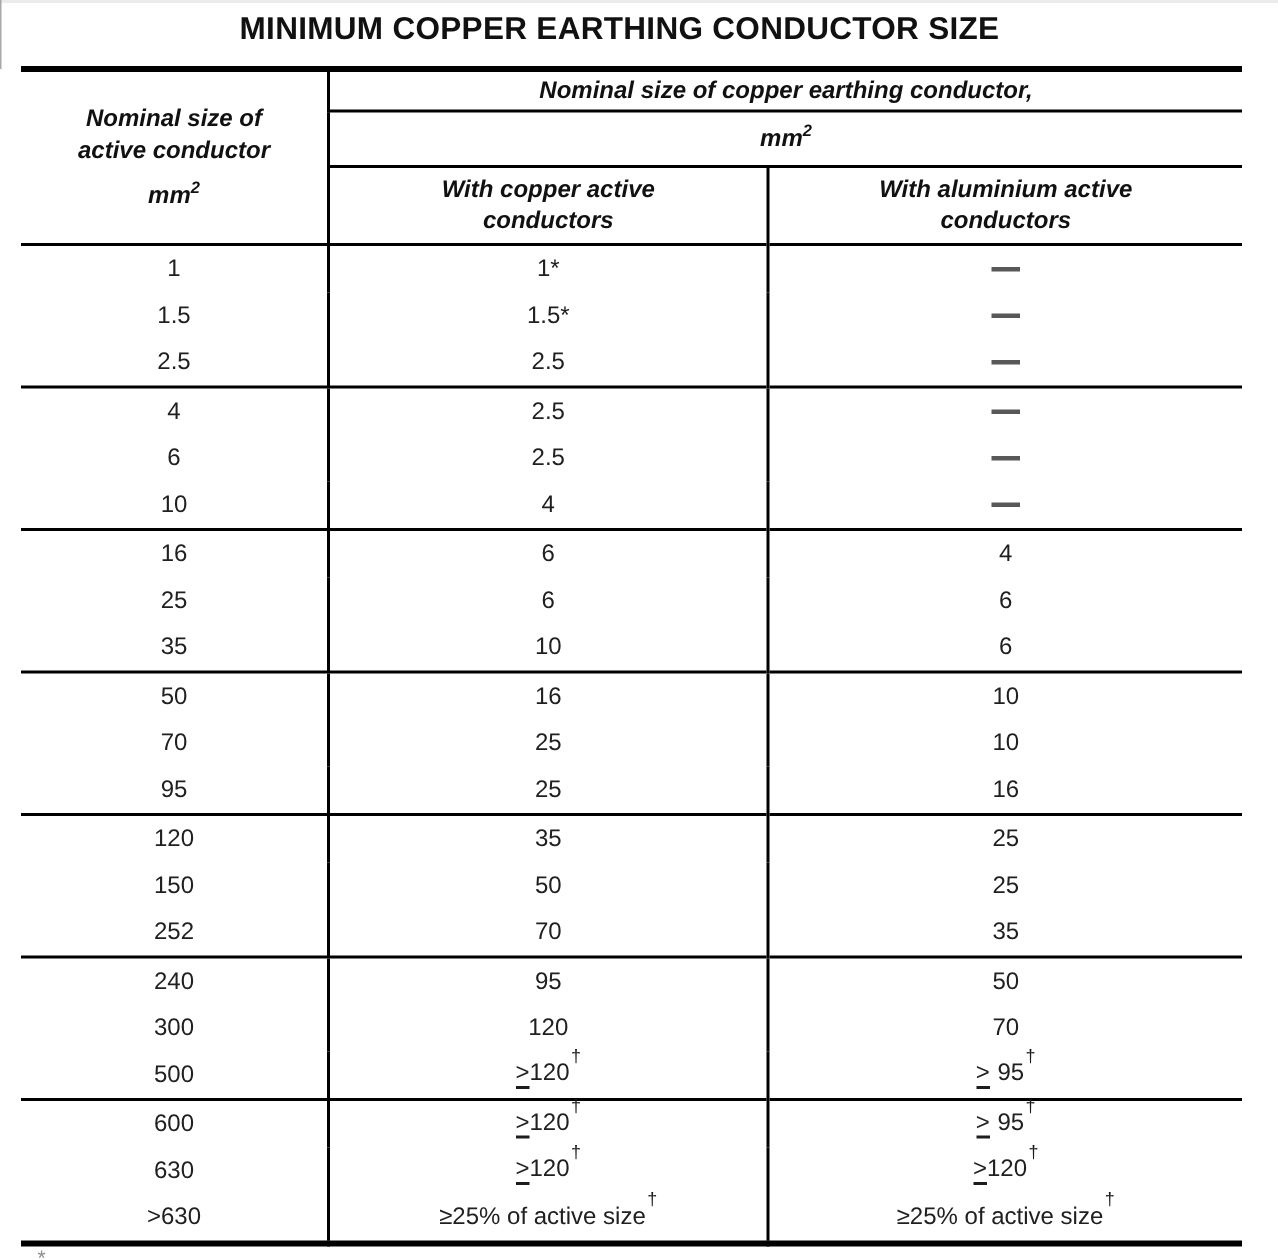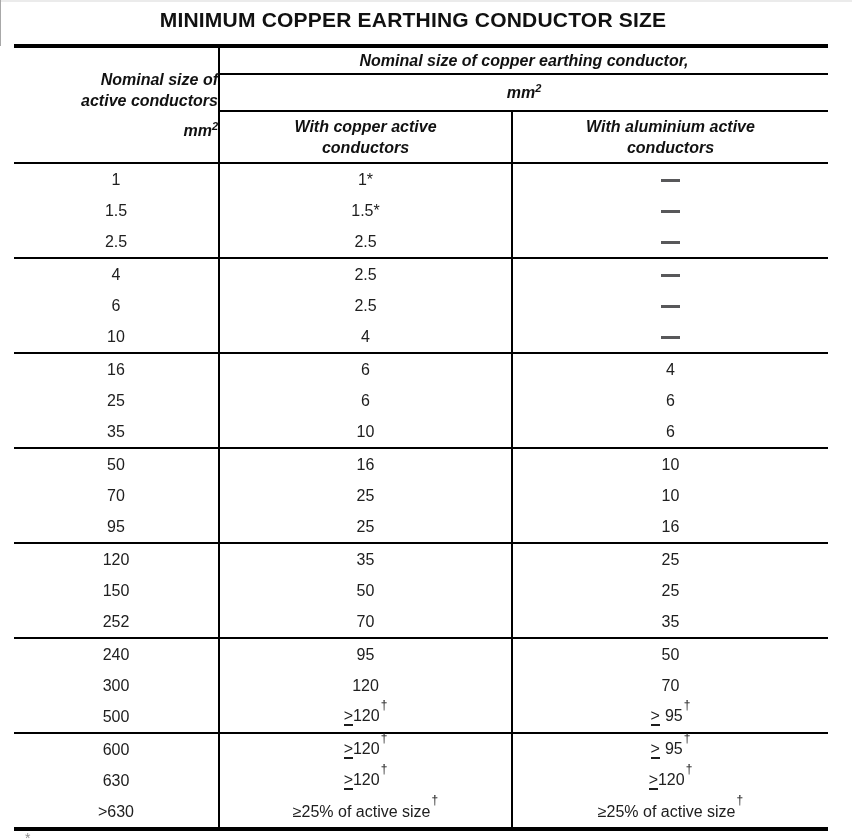--- a/index.html
+++ b/index.html
@@ -18,21 +18,21 @@
     position:absolute;top:44px;left:14px;width:814px;
     border-collapse:collapse;table-layout:fixed;
     border-top:4px solid #000;border-bottom:4px solid #000;
   }
   th,td{text-align:center;padding:0;vertical-align:middle;}
   thead{border-bottom:2px solid #000;}
   thead th{font-weight:bold;color:#111;font-size:16px;line-height:21px;font-style:italic;}
   tr.row-h1 th.span-th{height:25px;border-bottom:2px solid #000;}
   tr.row-h2 th{height:35px;border-bottom:2px solid #000;}
   tr.row-h3 th{height:50px;}
-  th.c1h{vertical-align:middle;text-align:right;}
+  th.c1h{vertical-align:middle;}
   th.c1h .unit{margin-top:9px;}
   .col-cu{border-left:2px solid #000;}
   .col-al{border-left:2px solid #000;margin-top:34px;}
   tbody{border-bottom:2px solid #000;}
   tbody:last-of-type{border-bottom:none;}
   tbody td{height:31px;font-size:16px;color:#202020;}
   sup{font-size:11px;line-height:0;}
   .dagger{font-size:12px;position:relative;top:-6px;margin-left:1px;color:#1a1a1a;}
   .dash{
     display:inline-block;width:19px;height:3px;
@@ -59,21 +59,21 @@
   <table class="sizes-table">
     <colgroup>
       <col style="width:205px">
       <col style="width:293px">
       <col style="width:316px">
     </colgroup>
     <thead>
       <tr class="row-h1">
         <th rowspan="3" class="c1h">
           <div>Nominal size of</div>
-          <div>active conductors</div>
+          <div>active conductor</div>
           <div class="unit"><span>mm</span><sup>2</sup></div>
         </th>
         <th colspan="2" class="span-th col-cu">Nominal size of copper earthing conductor,</th>
       </tr>
       <tr class="row-h2">
         <th colspan="2" class="col-cu"><span>mm</span><sup>2</sup></th>
       </tr>
       <tr class="row-h3">
         <th class="col-cu">
           <div>With copper active</div>

